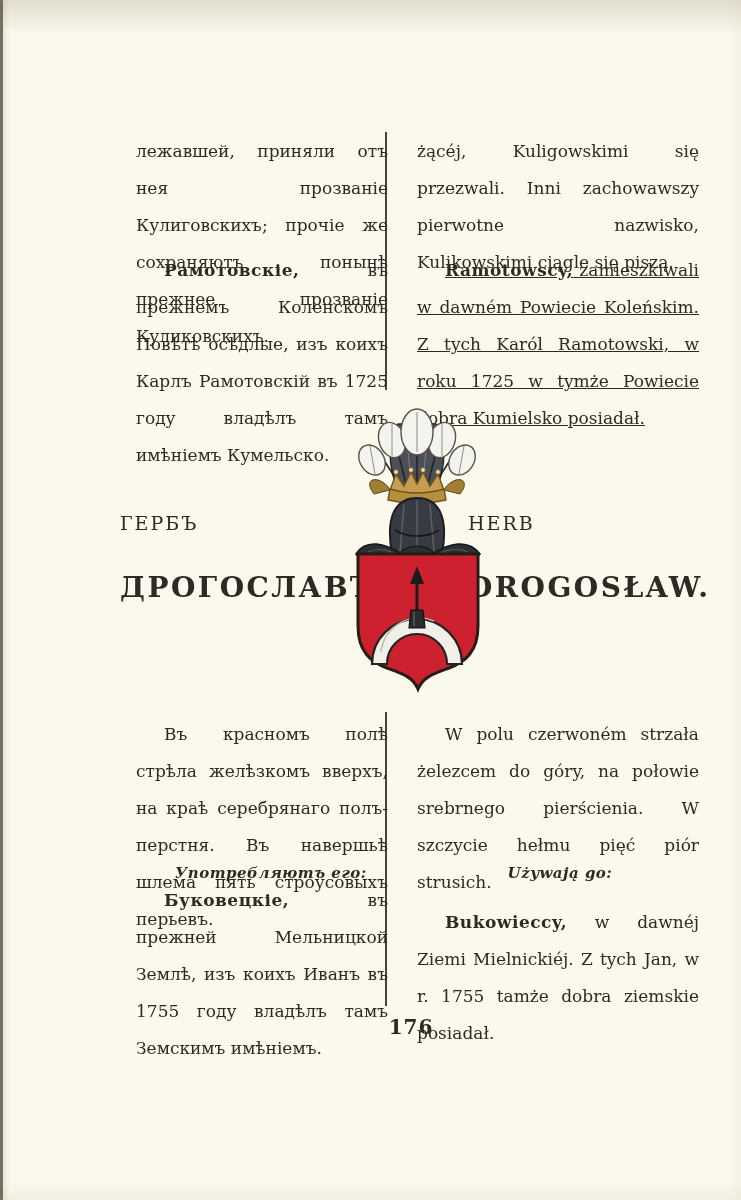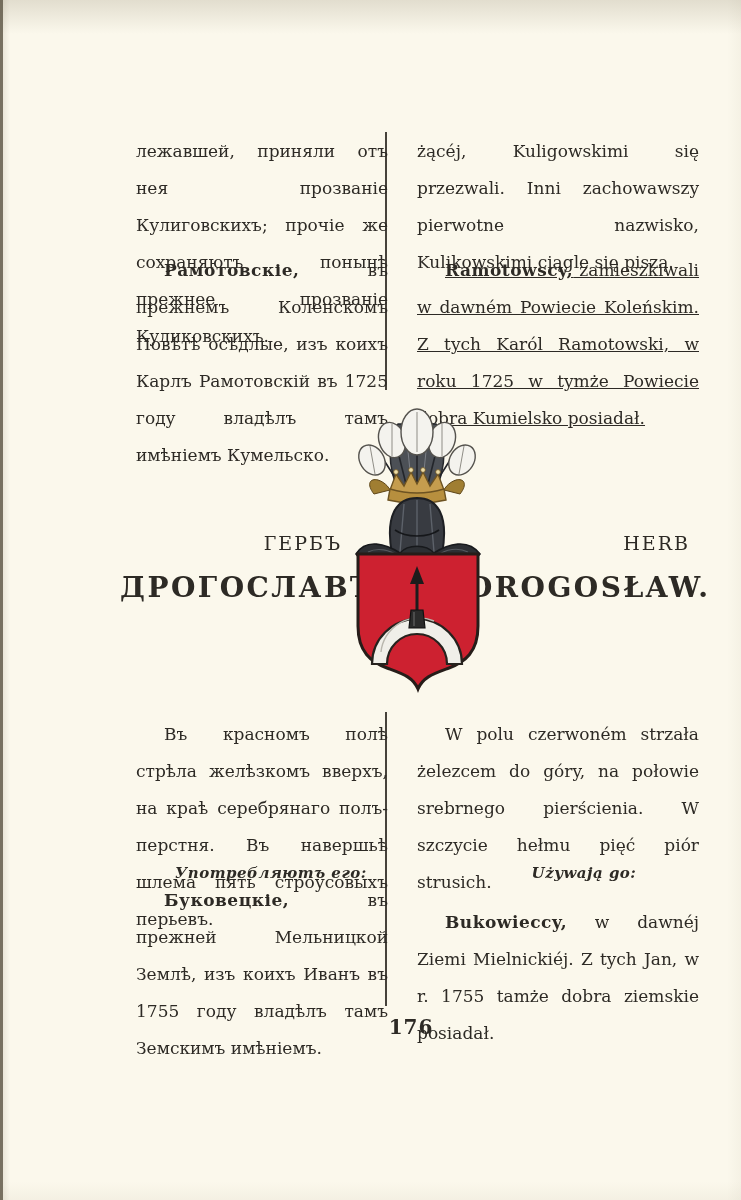--- a/index.html
+++ b/index.html
@@ -18,27 +18,27 @@
   }
   .spine-line{position:absolute;left:0;top:0;width:3px;height:1200px;background:#5b5443;opacity:.8;}
   .block{position:absolute;font-size:17px;line-height:37px;text-align:justify;margin-left:16px;}
   .block p{margin:0;}
   .col-left{left:120px;width:252px;}
   .col-right{left:401px;width:282px;}
   .lead{font-weight:bold;letter-spacing:.5px;}
   .divider{position:absolute;left:385px;width:2px;background:#46423b;}
   .divider.top{top:132px;height:258px;}
   .divider.bottom{top:712px;height:294px;}
-  .herb-label{position:absolute;top:532px;font-size:19px;letter-spacing:2px;text-align:right;}
+  .herb-label{position:absolute;top:512px;font-size:19px;letter-spacing:2px;text-align:left;}
   .herb-name{position:absolute;top:571px;font-size:28px;font-weight:bold;letter-spacing:2.5px;text-align:center;}
   .hl-left{left:120px;width:222px;}
   .hl-right{left:468px;width:222px;}
   .italic-heading{position:absolute;top:864px;font-style:italic;font-weight:600;font-size:15px;text-align:center;letter-spacing:.5px;}
   .ih-left{left:140px;width:262px;}
-  .ih-right{left:444px;width:280px;}
+  .ih-right{left:420px;width:280px;}
   .page-number{position:absolute;top:1015px;left:0;width:822px;text-align:center;font-size:20px;font-weight:bold;letter-spacing:1px;}
   .arms{position:absolute;left:348px;top:402px;width:140px;height:300px;}
   .top1{top:133px;}
   .p2-left{top:252px;left:120px;width:252px;}
   .p2-right{top:252px;left:401px;width:282px;text-decoration:underline;}
   .blazon{top:716px;}
   .usage-left{top:882px;left:120px;width:252px;}
   .usage-right{top:904px;left:401px;width:282px;}
   .indent{text-indent:28px;}
 </style>

